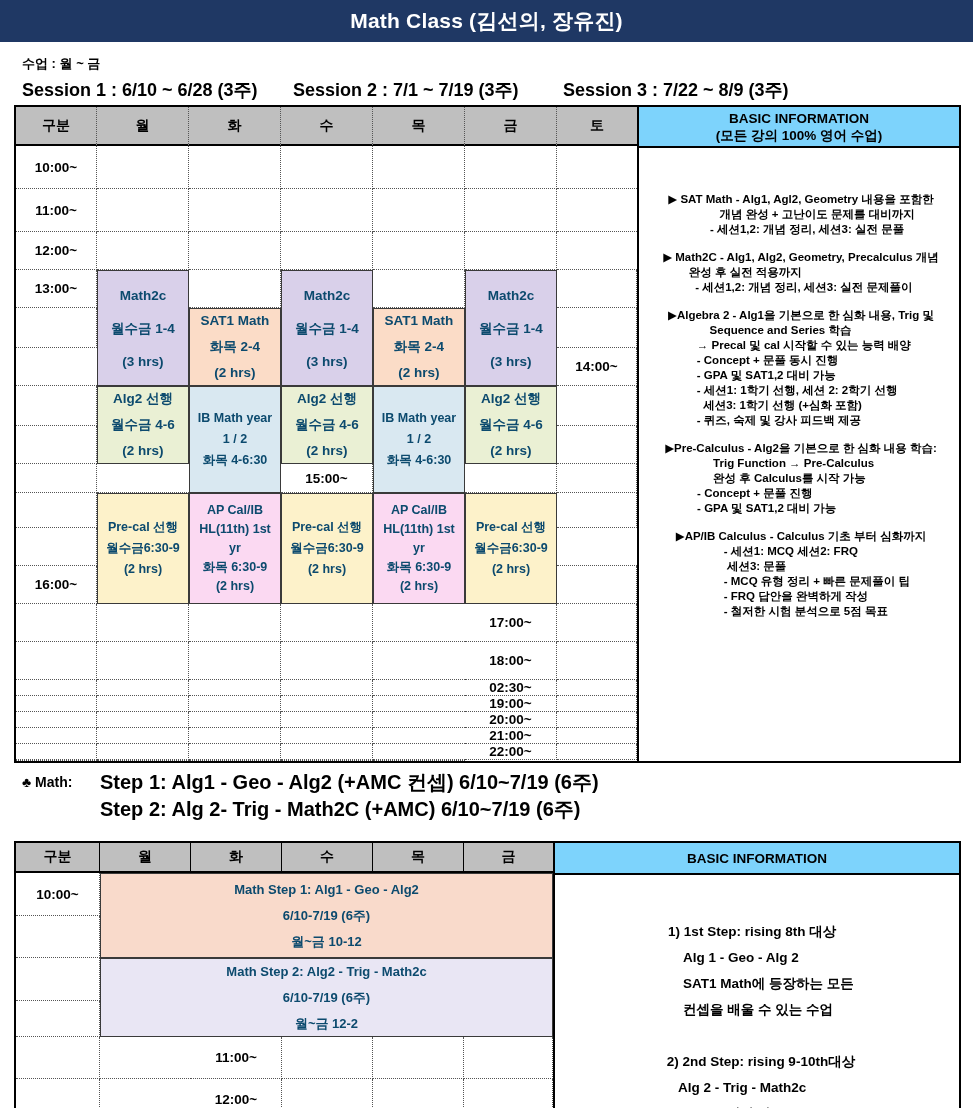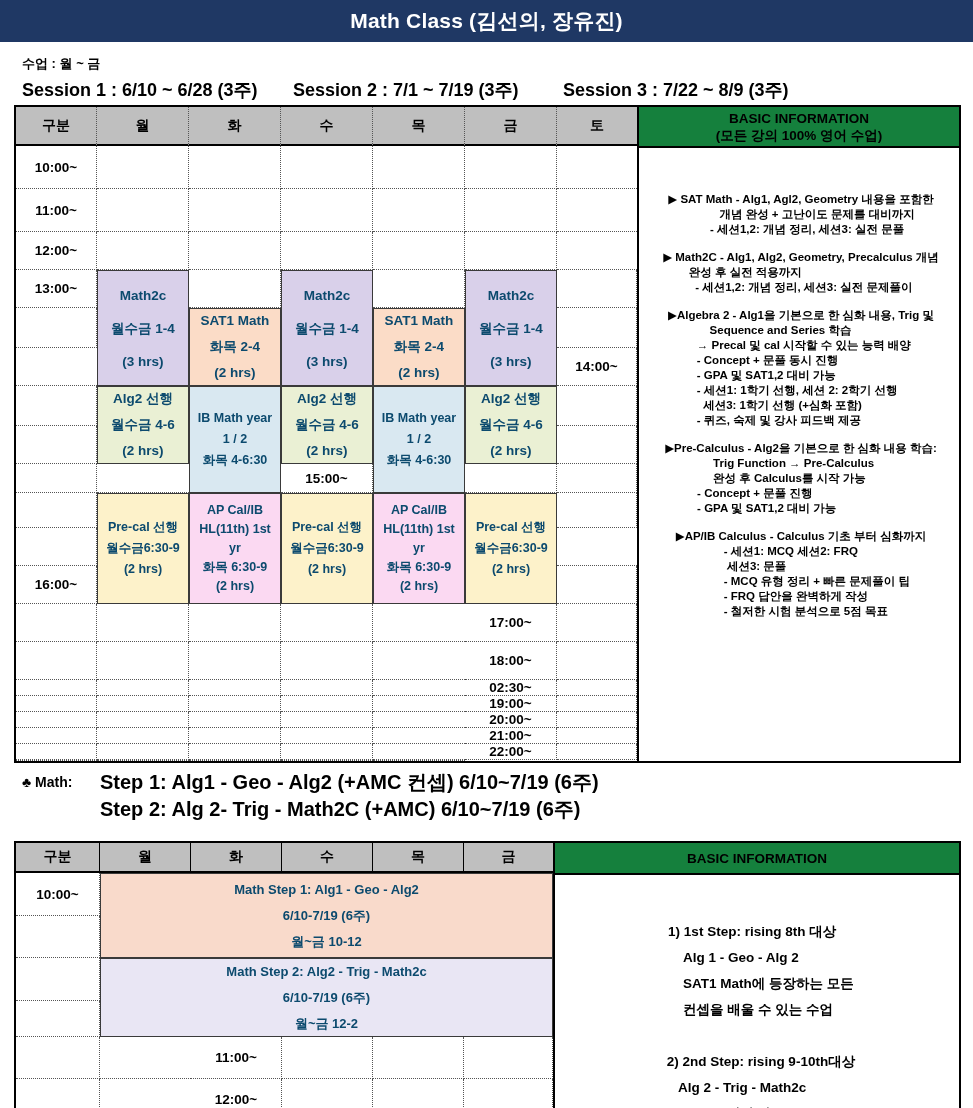--- a/index.html
+++ b/index.html
@@ -23,21 +23,21 @@
   .timecell{display:flex;align-items:center;justify-content:center;font-size:13.5px;font-weight:bold;}
   .block{z-index:2;border:1px solid #3a3a3a;display:flex;align-items:center;justify-content:center;
          text-align:center;white-space:pre;font-weight:bold;color:#0c4a6e;}
   .size-xl{font-size:13.5px;line-height:33px;}
   .size-lg{font-size:13.5px;line-height:26px;}
   .size-md{font-size:12.5px;line-height:21px;}
   .size-sm{font-size:12.5px;line-height:19px;}
   .size-t2{font-size:13px;line-height:26px;}
   .panel{border-left:2px solid #000;display:flex;flex-direction:column;}
   .panel-1{width:322px;} .panel-2{width:406px;}
-  .panel-head{background:#15803d;border-bottom:2px solid #000;display:flex;flex-direction:column;
+  .panel-head{background:#7dd3fc;border-bottom:2px solid #000;display:flex;flex-direction:column;
               align-items:center;justify-content:center;font-weight:bold;text-align:center;}
   .panel-1 .panel-head{height:39px;font-size:13.5px;line-height:17px;}
   .panel-2 .panel-head{height:30px;font-size:13.5px;}
   .panel-body{flex:1;overflow:hidden;align-items:center;}
   .panel-1 .panel-body{padding:44px 2px 0 6px;display:flex;flex-direction:column;gap:13px;}
   .panel-1 .info-section{font-size:11.5px;line-height:15px;font-weight:bold;white-space:pre;}
   .panel-2 .panel-body{padding:44px 2px 0 10px;display:flex;flex-direction:column;gap:26px;}
   .panel-2 .info-section{font-size:13.5px;line-height:26px;font-weight:bold;white-space:pre;}
   .steps{margin:6px 0 18px 22px;display:flex;}
   .steps-label{font-size:14px;font-weight:bold;width:78px;line-height:27px;}

